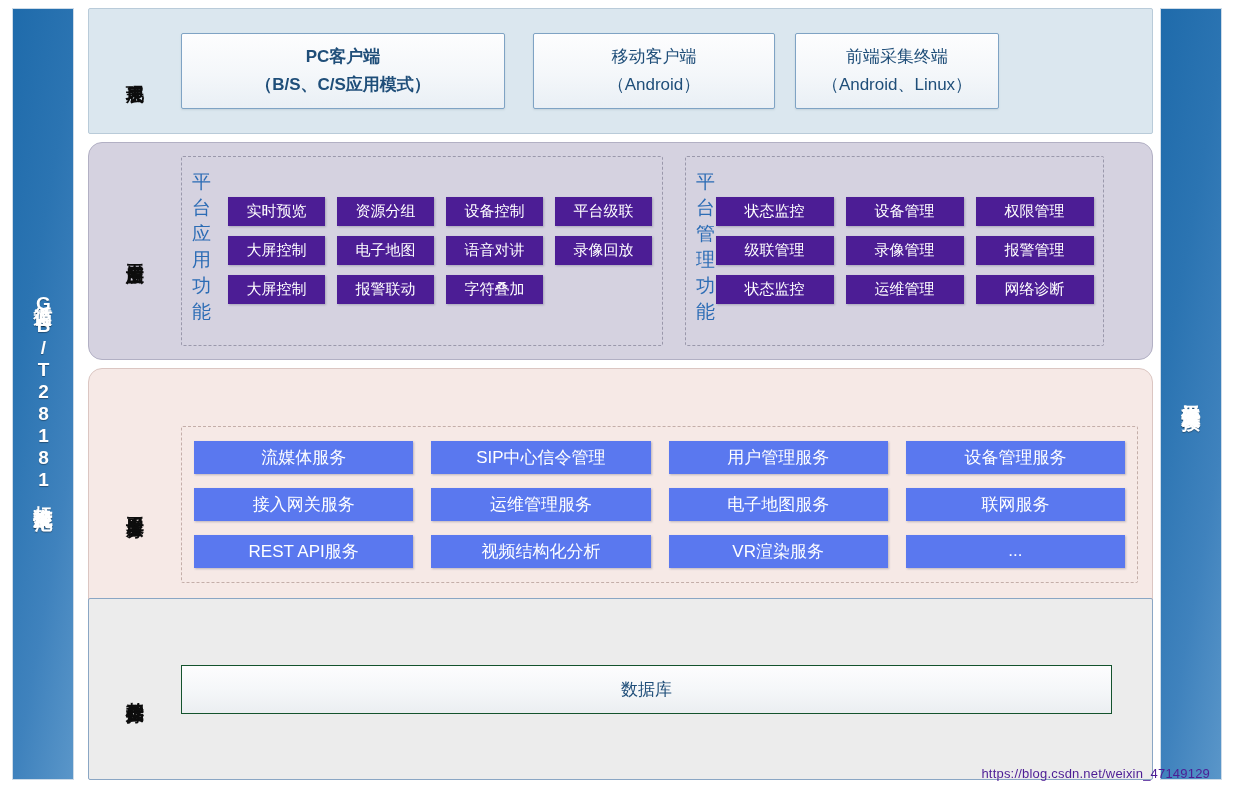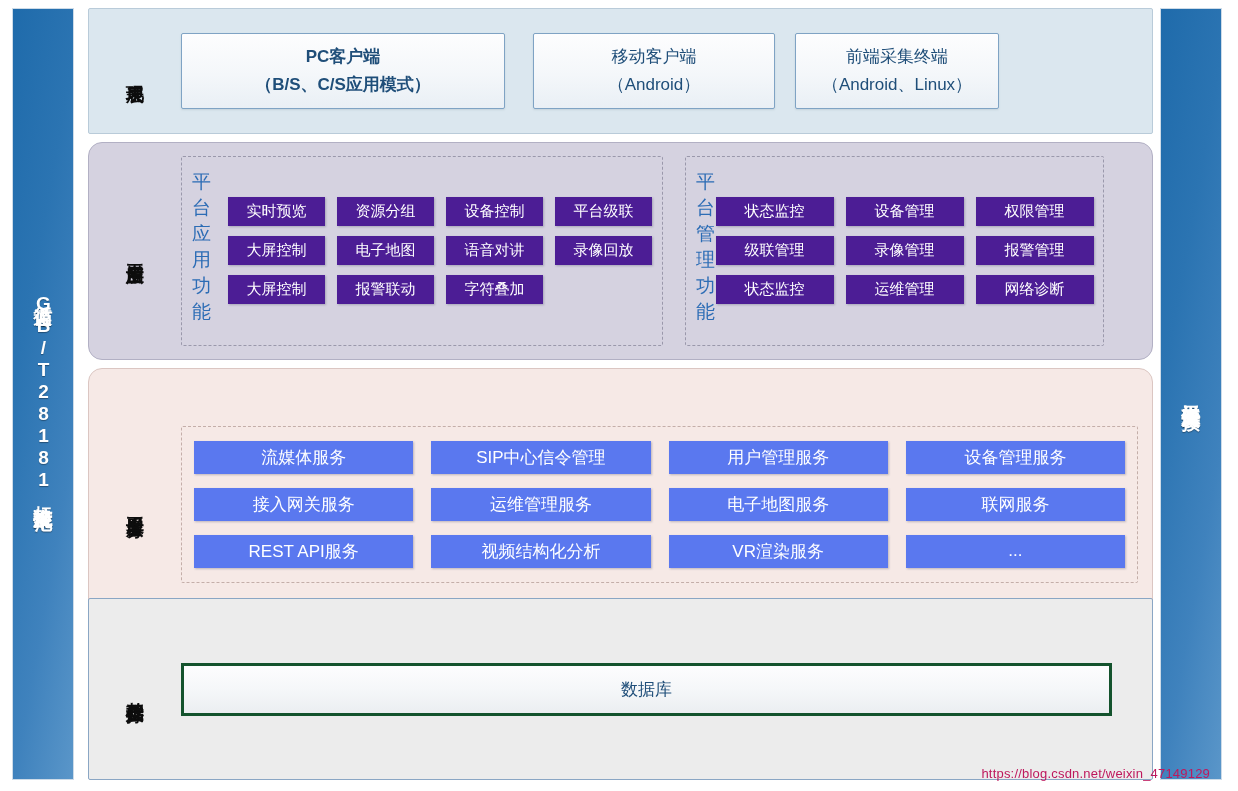--- a/index.html
+++ b/index.html
@@ -203,40 +203,40 @@
   #layer-foundation {
     top: 598px;
     height: 182px;
     background: #ececec;
     border: 1px solid #8aa6c4;
     border-radius: 2px;
   }
   #foundation-stack {
     width: 100%;
     margin-right: 40px;
-    border: 3px solid #14532d;
+    border: 1px solid #14532d;
     box-sizing: border-box;
   }
   .foundation-row {
     height: 47px;
     background: linear-gradient(180deg, #fdfdfe 0%, #f5f7f9 50%, #ebeef1 100%);
     display: flex;
     align-items: center;
     justify-content: center;
     color: #1f4e79;
     font-size: 17px;
   }
   .foundation-row + .foundation-row { border-top: 1px solid #4a6f9b; }
 
   
   #watermark {
     position: absolute;
     right: 28px;
     bottom: 10px;
-    color: #be185d;
+    color: #4c1d95;
     font-size: 13px;
     letter-spacing: 0.2px;
     white-space: nowrap;
     z-index: 5;
     pointer-events: none;
   }
 </style>
 </head>
 <body>
 

